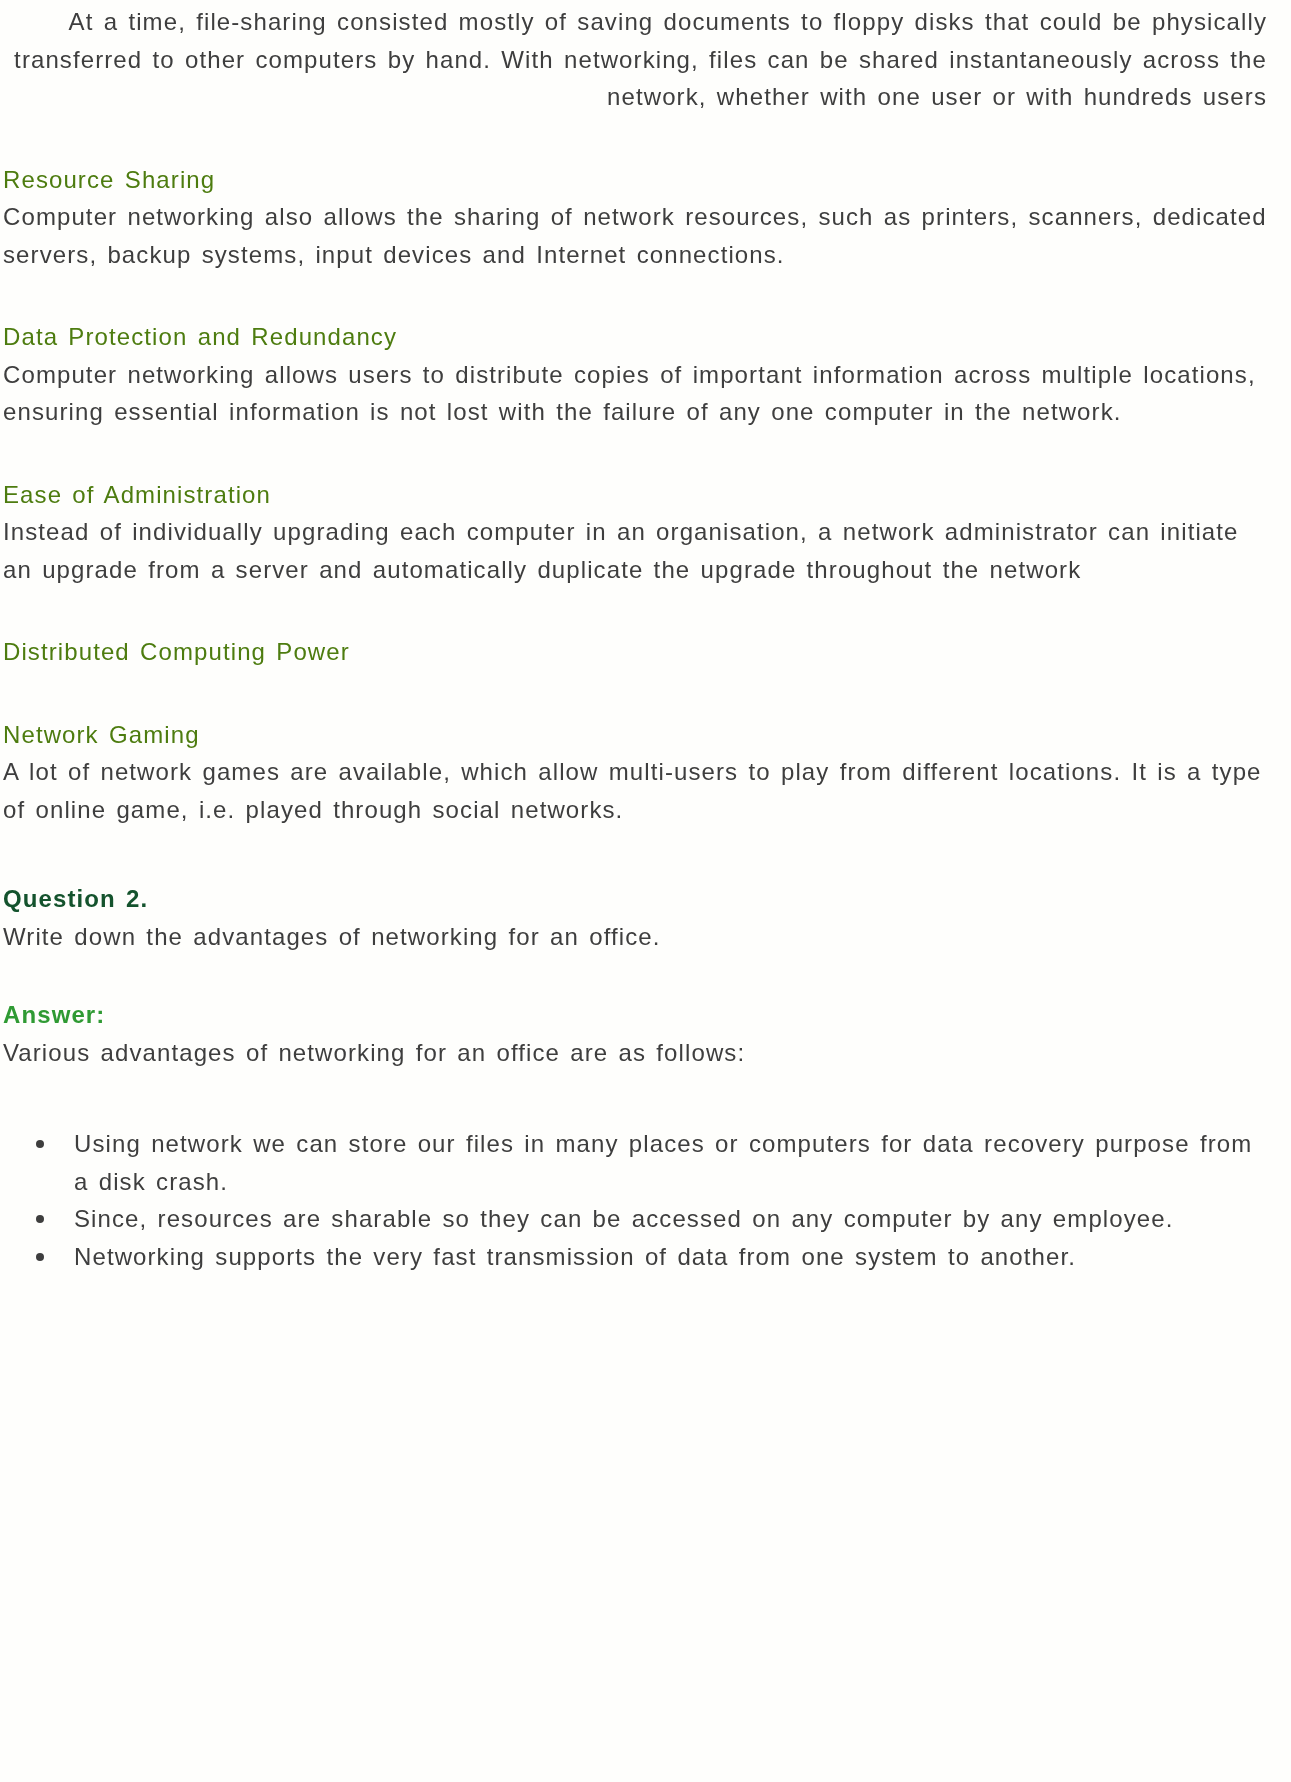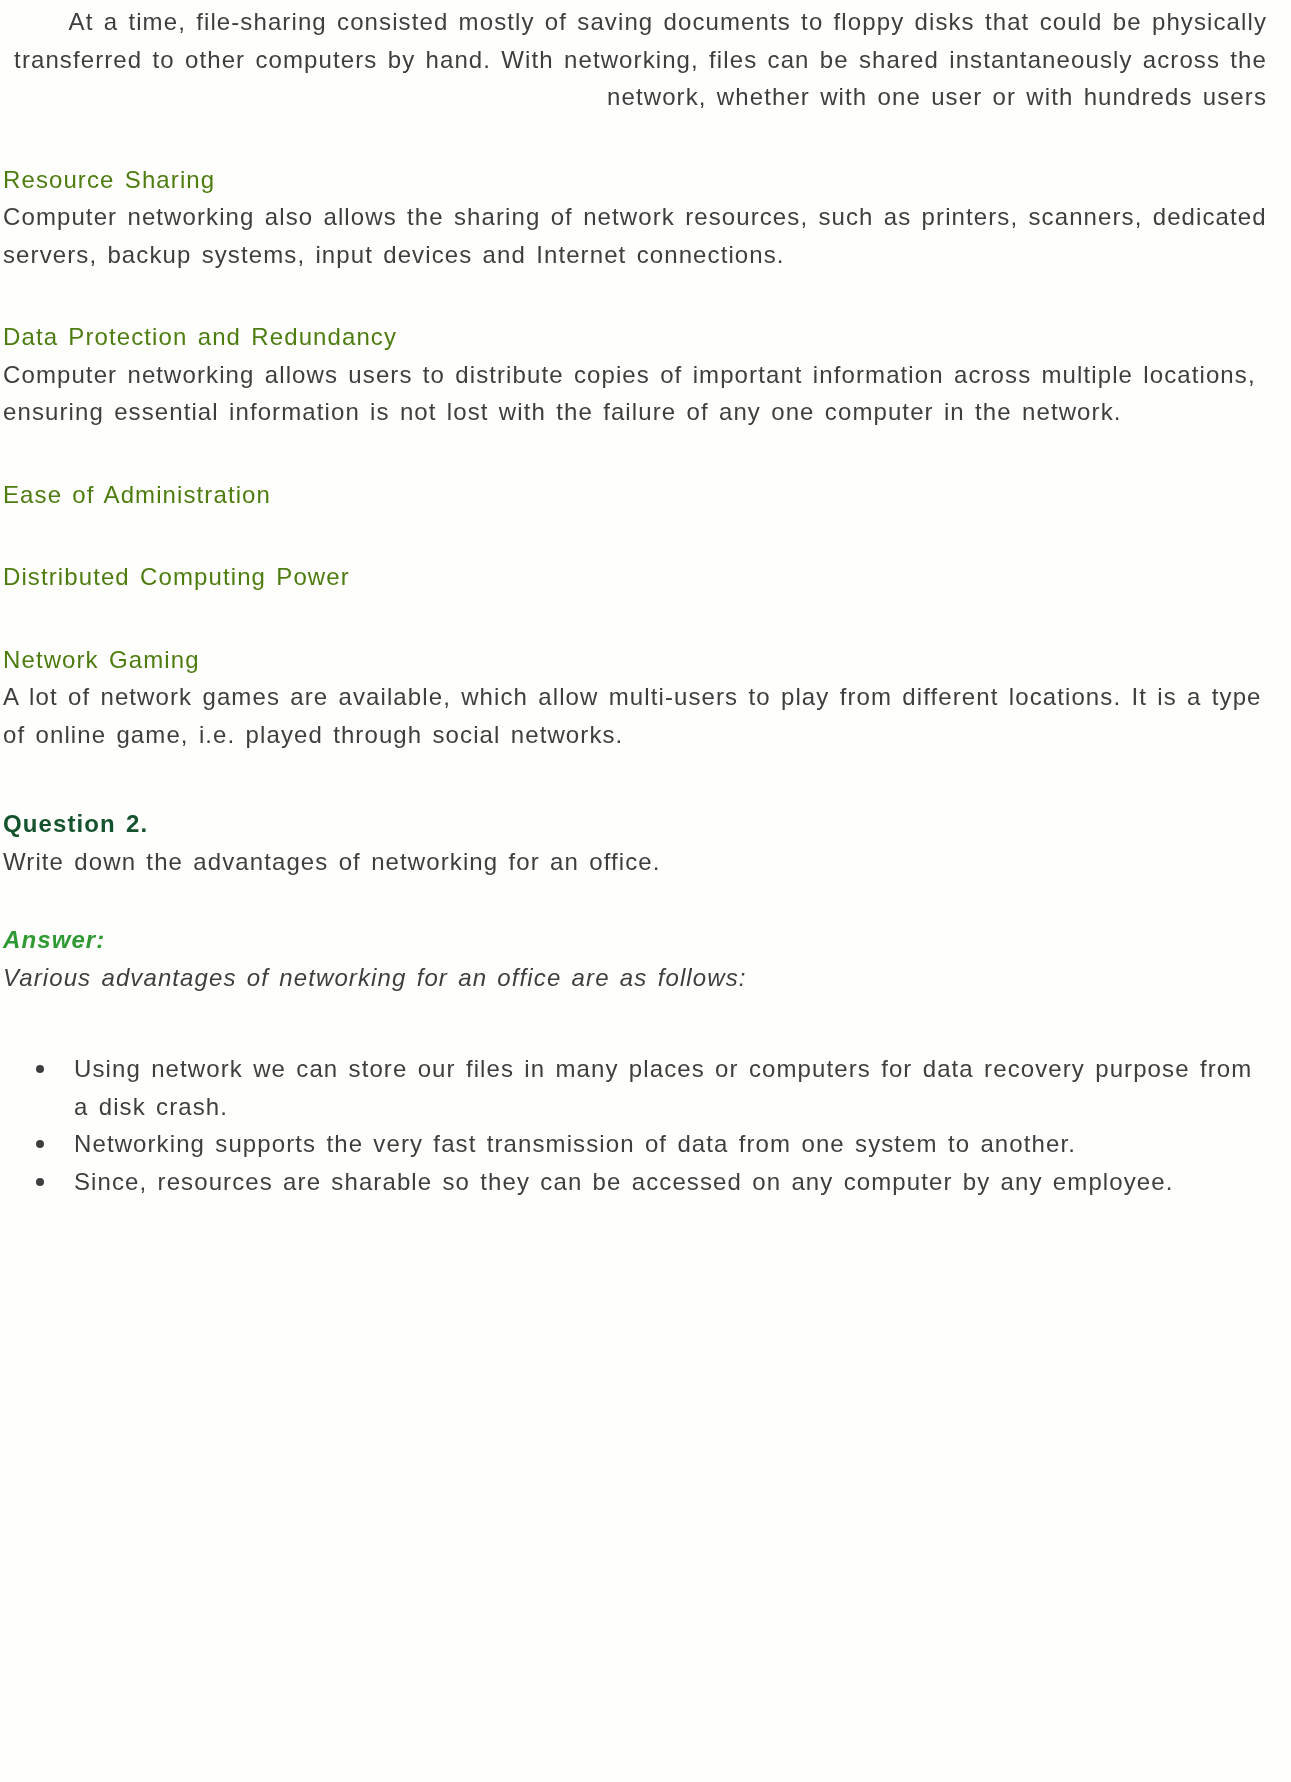--- a/index.html
+++ b/index.html
@@ -31,21 +31,20 @@
   }
   .heading {
     font-weight: normal;
     color: #4d7c0f;
   }
   .q-section {
     margin-top: 52px;
   }
   .a-section {
     margin-top: 41px;
-    font-style: italic;
   }
   .q-label {
     font-weight: bold;
   }
   .a-label {
     font-weight: bold;
   }
   ul.bullets {
     margin: 54px 0 0 0;
     padding: 0;
@@ -79,20 +78,21 @@
     <div class="body">Computer networking also allows the sharing of network resources, such as printers, scanners, dedicated servers, backup systems, input devices and Internet connections.</div>
   </div>
 
   <div class="section">
     <div class="heading">Data Protection and Redundancy</div>
     <div class="body">Computer networking allows users to distribute copies of important information across multiple locations, ensuring essential information is not lost with the failure of any one computer in the network.</div>
   </div>
 
   <div class="section">
     <div class="heading">Ease of Administration</div>
+    <div class="body">Instead of individually upgrading each computer in an organisation, a network administrator can initiate an upgrade from a server and automatically duplicate the upgrade throughout the network</div>
   </div>
 
 
   <div class="section">
     <div class="heading">Distributed Computing Power</div>
   </div>
 
   <div class="section">
     <div class="heading">Network Gaming</div>
     <div class="body">A lot of network games are available, which allow multi-users to play from different locations. It is a type of online game, i.e. played through social networks.</div>
@@ -103,17 +103,17 @@
     <div class="body">Write down the advantages of networking for an office.</div>
   </div>
 
   <div class="section a-section">
     <div class="a-label" style="color: rgb(47, 154, 51);">Answer:</div>
     <div class="body">Various advantages of networking for an office are as follows:</div>
   </div>
 
   <ul class="bullets">
     <li>Using network we can store our files in many places or computers for data recovery purpose from a disk crash.</li>
+    <li>Since, resources are sharable so they can be accessed on any computer by any employee.</li>
     <li>Networking supports the very fast transmission of data from one system to another.</li>
-    <li>Since, resources are sharable so they can be accessed on any computer by any employee.</li>
   </ul>
 
 </div>
 
 </body></html>

